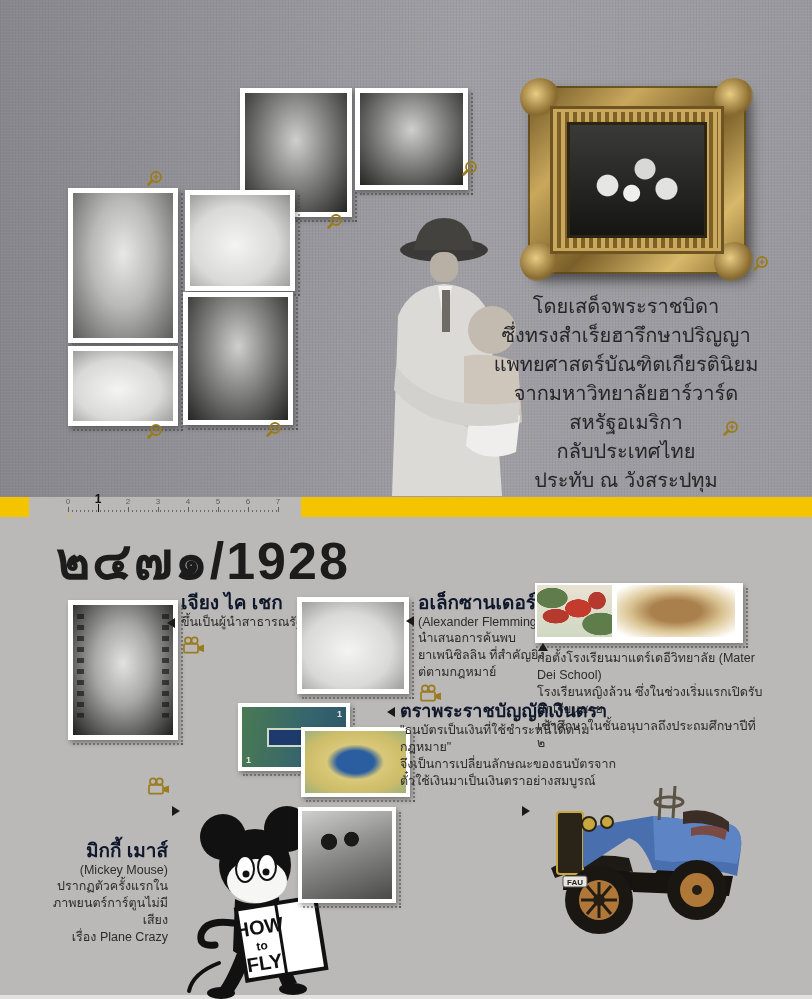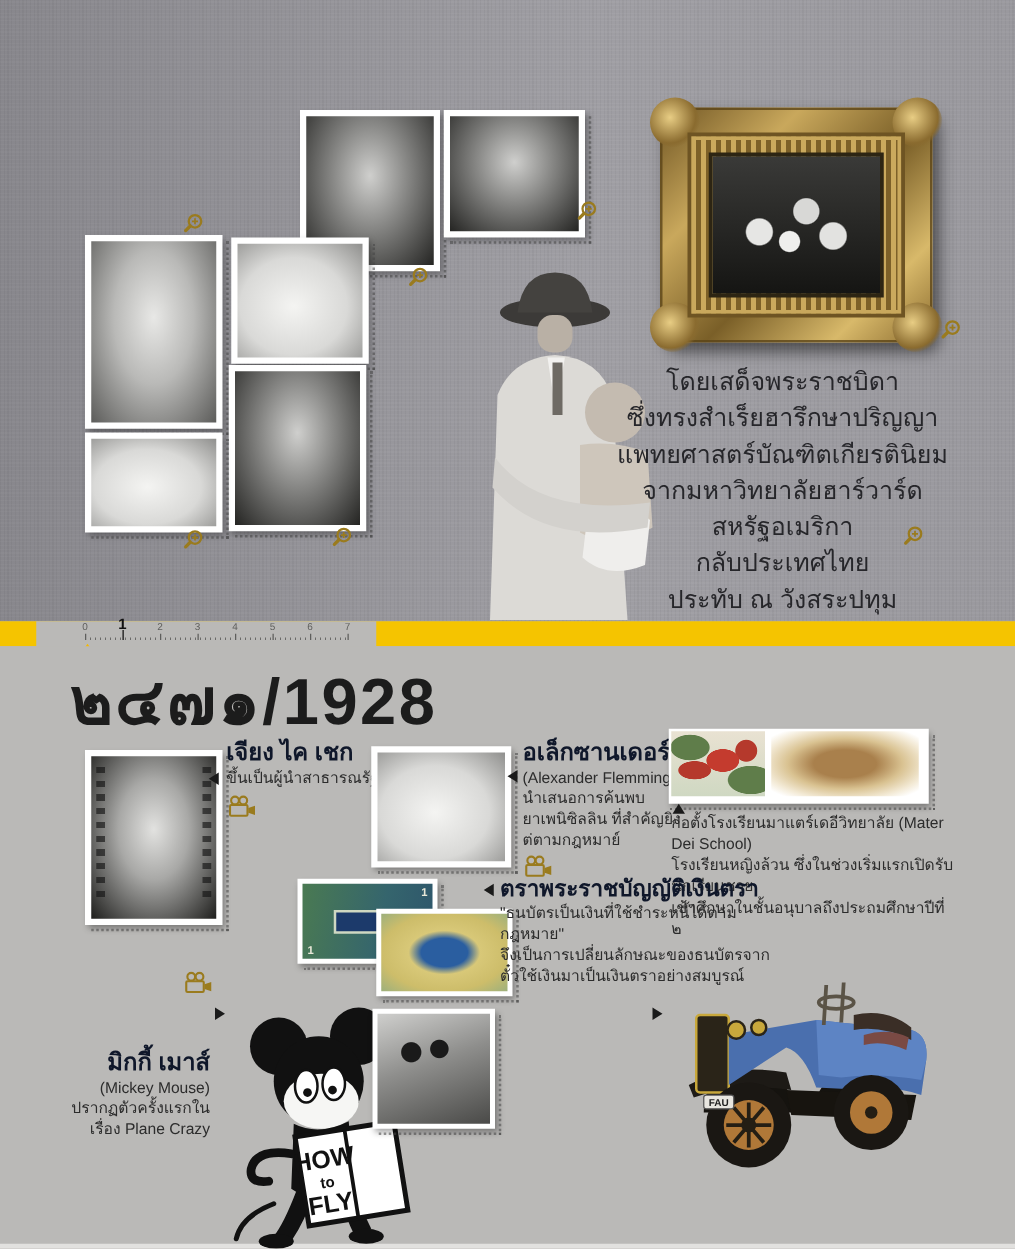--- a/index.html
+++ b/index.html
@@ -313,20 +313,21 @@
           <circle cx="7" cy="4.4" r="3.1" fill="none" stroke="#9a7b1e" stroke-width="1.7"></circle>
           <circle cx="13.6" cy="4.4" r="3.1" fill="none" stroke="#9a7b1e" stroke-width="1.7"></circle>
           <rect x="3" y="8" width="14" height="8.6" rx="1" fill="none" stroke="#9a7b1e" stroke-width="1.7"></rect>
           <path d="M17.6 10.4 L23 8.6 V16 L17.6 14.2 Z" fill="#9a7b1e"></path>
         </svg>
       </span>
     <div style="position:absolute;left:40px;top:283px;width:128px;margin-top:40px;" class="txt-r">
       <div class="ev-title">มิกกี้ เมาส์</div>
       <div class="ev-sub">(Mickey Mouse)</div>
       <div class="ev-body">ปรากฏตัวครั้งแรกใน</div>
+      <div class="ev-body">ภาพยนตร์การ์ตูนไม่มีเสียง</div>
       <div class="ev-body">เรื่อง Plane Crazy</div>
     </div>
     <div class="arrow-right" style="left:172px;top:289px;"></div>
 
     <svg style="position:absolute;left:175px;top:286px;" width="215" height="196" viewBox="0 0 215 196">
       <circle cx="48" cy="34" r="23" fill="#111"></circle>
       <circle cx="112" cy="26" r="23" fill="#111"></circle>
       <circle cx="80" cy="62" r="36" fill="#111"></circle>
       <ellipse cx="82" cy="78" rx="30" ry="22" fill="#f6f6f4"></ellipse>
       <ellipse cx="70" cy="66" rx="9" ry="13" fill="#fff" stroke="#111" stroke-width="2"></ellipse>

